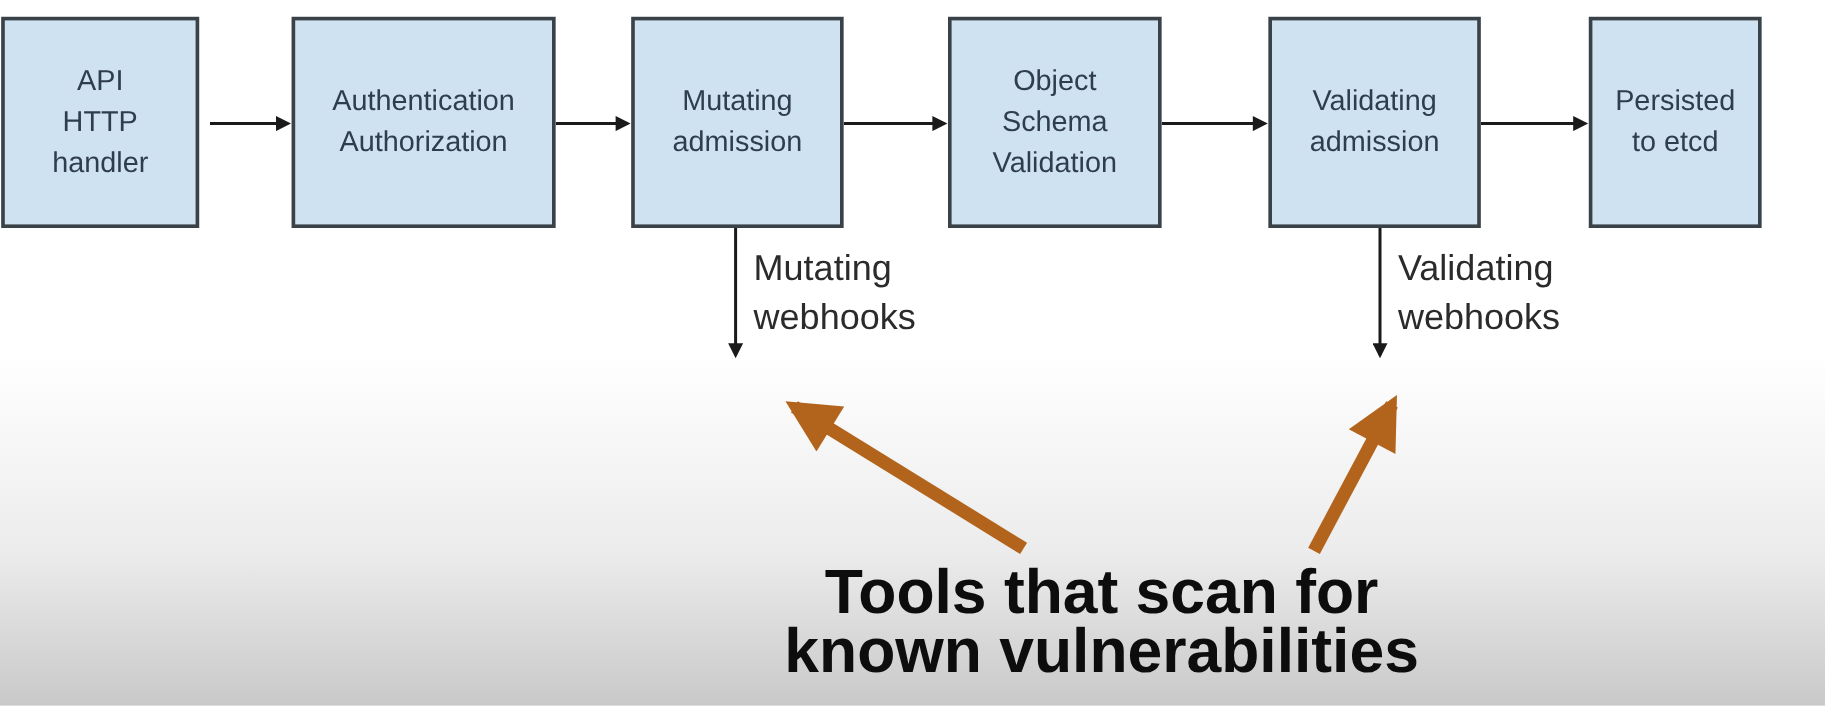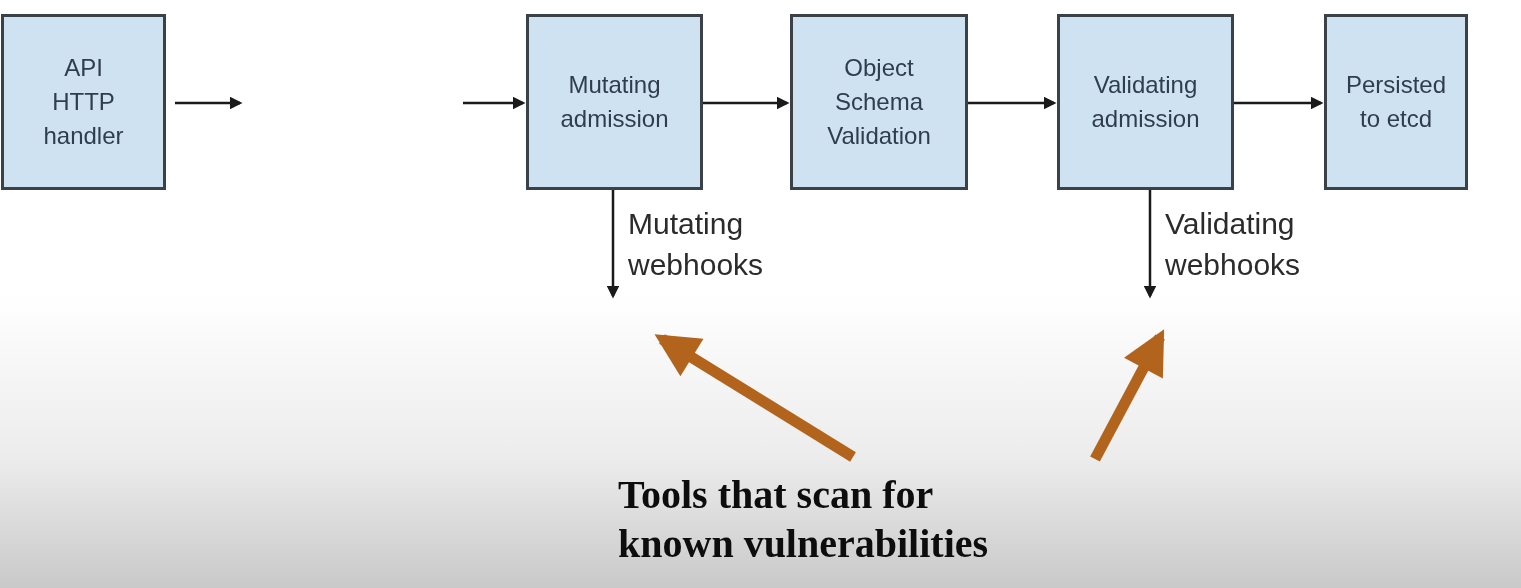--- a/index.html
+++ b/index.html
@@ -49,23 +49,24 @@
     position:absolute; top:203px;
     color:var(--webhook-text);
     font-size:30px; line-height:41px;
     white-space:pre-line;
   }
   .webhook-label-mutating   { left:628px; }
   .webhook-label-validating { left:1165px; }
 
   .annotation-caption {
     position:absolute; left:618px; top:470px; width:600px;
-    font-family:Liberation Serif, serif;
+    text-align:center;
+    font-family:Liberation Sans, sans-serif;
     font-weight:bold;
-    font-size:40px; line-height:49px;
+    font-size:52px; line-height:49px;
     color:var(--annotation-text);
     white-space:pre-line;
   }
 </style>
 </head>
 <body>
 
 <div class="stage">
 
   <svg class="connector-layer" width="1521" height="588" viewBox="0 0 1521 588" aria-hidden="true">
@@ -87,20 +88,22 @@
     <line class="conn" x1="613" y1="189" x2="613" y2="296" marker-end="url(#blackhead)"></line>
     <line class="conn" x1="1150" y1="189" x2="1150" y2="296" marker-end="url(#blackhead)"></line>
 
     <line class="orange-arrow" x1="853" y1="457" x2="662" y2="339" marker-end="url(#orangehead)"></line>
     <line class="orange-arrow" x1="1095" y1="459" x2="1160" y2="337" marker-end="url(#orangehead)"></line>
   </svg>
 
   <div class="flow-box box-1">API
 HTTP
 handler</div>
+  <div class="flow-box box-2">Authentication
+Authorization</div>
   <div class="flow-box box-3">Mutating
 admission</div>
   <div class="flow-box box-4">Object
 Schema
 Validation</div>
   <div class="flow-box box-5">Validating
 admission</div>
   <div class="flow-box box-6">Persisted
 to etcd</div>
 

